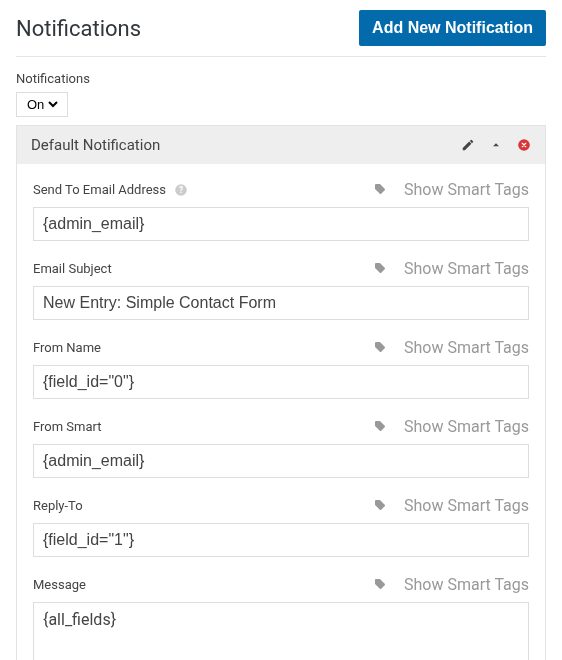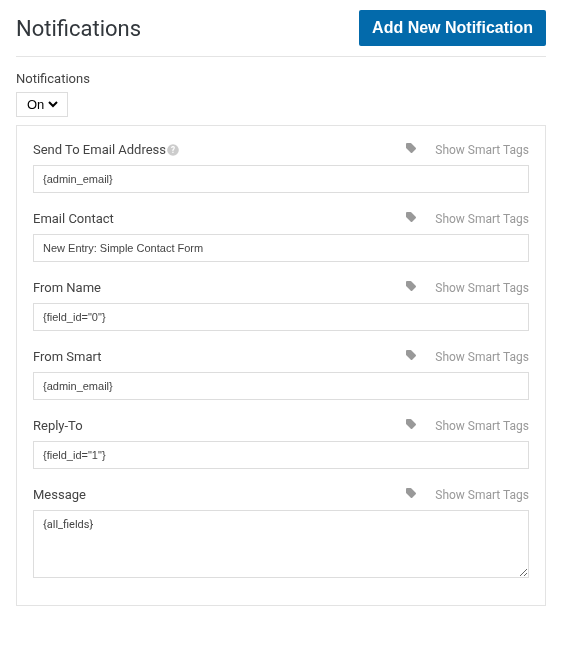--- a/index.html
+++ b/index.html
@@ -13,44 +13,65 @@
 .select-wrap select { border: none; outline: none; font-size: 13px; background: transparent; }
 .panel { border: 1px solid #e3e3e3; }
 .panel-header { background: #eee; display: flex; align-items: center; justify-content: space-between; padding: 10px 14px; }
 .panel-title { font-size: 15px; color: #444; }
 .panel-actions { display: flex; align-items: center; gap: 14px; }
 .icon-btn { cursor: pointer; display: inline-flex; align-items: center; justify-content: center; color: #444; }
 .icon-delete { color: #d63638; }
 .panel-body { background: #fff; padding: 16px 16px 6px 16px; }
 .field-block { margin-bottom: 18px; }
 .field-label-row { display: flex; justify-content: space-between; align-items: center; margin-bottom: 8px; }
-.field-label { font-size: 13px; color: #444; display: flex; align-items: center; }
+.field-label { font-size: 13px; color: #444; display: flex; align-items: center; gap: 8px; }
 .help-icon { color: #ccc; display: inline-flex; }
-.smart-tags { font-size: 12px; color: #999; display: inline-flex; align-items: center; gap: 18px; cursor: pointer; }
+.smart-tags { font-size: 16px; color: #999; display: inline-flex; align-items: center; gap: 18px; cursor: pointer; }
 .smart-tags .tag-icon { color: #999; }
-.text-input { width: 100%; border: 1px solid #ddd; padding: 7px 9px; font-size: 11px; color: #444; outline: none; }
+.text-input { width: 100%; border: 1px solid #ddd; padding: 7px 9px; font-size: 16px; color: #444; outline: none; }
 textarea.text-input { height: 68px; resize: vertical; font-family: inherit; }
 </style>
 </head>
 <body>
 
 <div class="wrap">
   <div class="header-row">
     <h1 class="page-title">Notifications</h1>
     <button class="btn-primary">Add New Notification</button>
   </div>
 
   <label class="toggle-label">Notifications</label>
   <div class="select-wrap">
     <select>
       <option>On</option>
     </select>
   </div>
 
   <div class="panel">
+    <div class="panel-header">
+      <span class="panel-title">Default Notification</span>
+      <div class="panel-actions">
+        <span class="icon-btn">
+          <svg width="14" height="14" viewBox="0 0 24 24" fill="currentColor">
+              <path d="M3 17.25V21h3.75L17.81 9.94l-3.75-3.75L3 17.25zM20.71 7.04a1 1 0 0 0 0-1.41l-2.34-2.34a1 1 0 0 0-1.41 0l-1.83 1.83 3.75 3.75 1.83-1.83z"></path>
+            </svg>
+        </span>
+        <span class="icon-btn">
+          <svg width="14" height="14" viewBox="0 0 24 24" fill="currentColor">
+              <path d="M7 14l5-5 5 5z"></path>
+            </svg>
+        </span>
+        <span class="icon-btn icon-delete">
+          <svg width="14" height="14" viewBox="0 0 24 24" fill="currentColor">
+              <circle cx="12" cy="12" r="10"></circle>
+              <path d="M15 9l-6 6M9 9l6 6" stroke="#fff" stroke-width="2" stroke-linecap="round"></path>
+            </svg>
+        </span>
+      </div>
+    </div>
 
     <div class="panel-body">
 
       <div class="field-block">
         <div class="field-label-row">
           <span class="field-label">
             <span>Send To Email Address</span>
             <span class="help-icon">
               <svg width="14" height="14" viewBox="0 0 24 24" fill="currentColor">
                   <circle cx="12" cy="12" r="10" fill="#ccc"></circle>
@@ -63,21 +84,21 @@
                   <path d="M5.5 7A1.5 1.5 0 1 0 5.5 4a1.5 1.5 0 0 0 0 3zM21.41 11.58l-9-9A2 2 0 0 0 11 2H4a2 2 0 0 0-2 2v7c0 .53.21 1.04.59 1.41l9 9a2 2 0 0 0 2.83 0l7-7a2 2 0 0 0-.01-2.83z"></path>
                 </svg></span>
             <span>Show Smart Tags</span>
           </span>
         </div>
         <input type="text" class="text-input" value="{admin_email}" style="">
       </div>
 
       <div class="field-block">
         <div class="field-label-row">
-          <span class="field-label">Email Contact</span>
+          <span class="field-label">Email Subject</span>
           <span class="smart-tags">
             <span class="tag-icon"><svg width="12" height="12" viewBox="0 0 24 24" fill="currentColor">
                   <path d="M5.5 7A1.5 1.5 0 1 0 5.5 4a1.5 1.5 0 0 0 0 3zM21.41 11.58l-9-9A2 2 0 0 0 11 2H4a2 2 0 0 0-2 2v7c0 .53.21 1.04.59 1.41l9 9a2 2 0 0 0 2.83 0l7-7a2 2 0 0 0-.01-2.83z"></path>
                 </svg></span>
             <span>Show Smart Tags</span>
           </span>
         </div>
         <input type="text" class="text-input" value="New Entry: Simple Contact Form" style="">
       </div>
 

